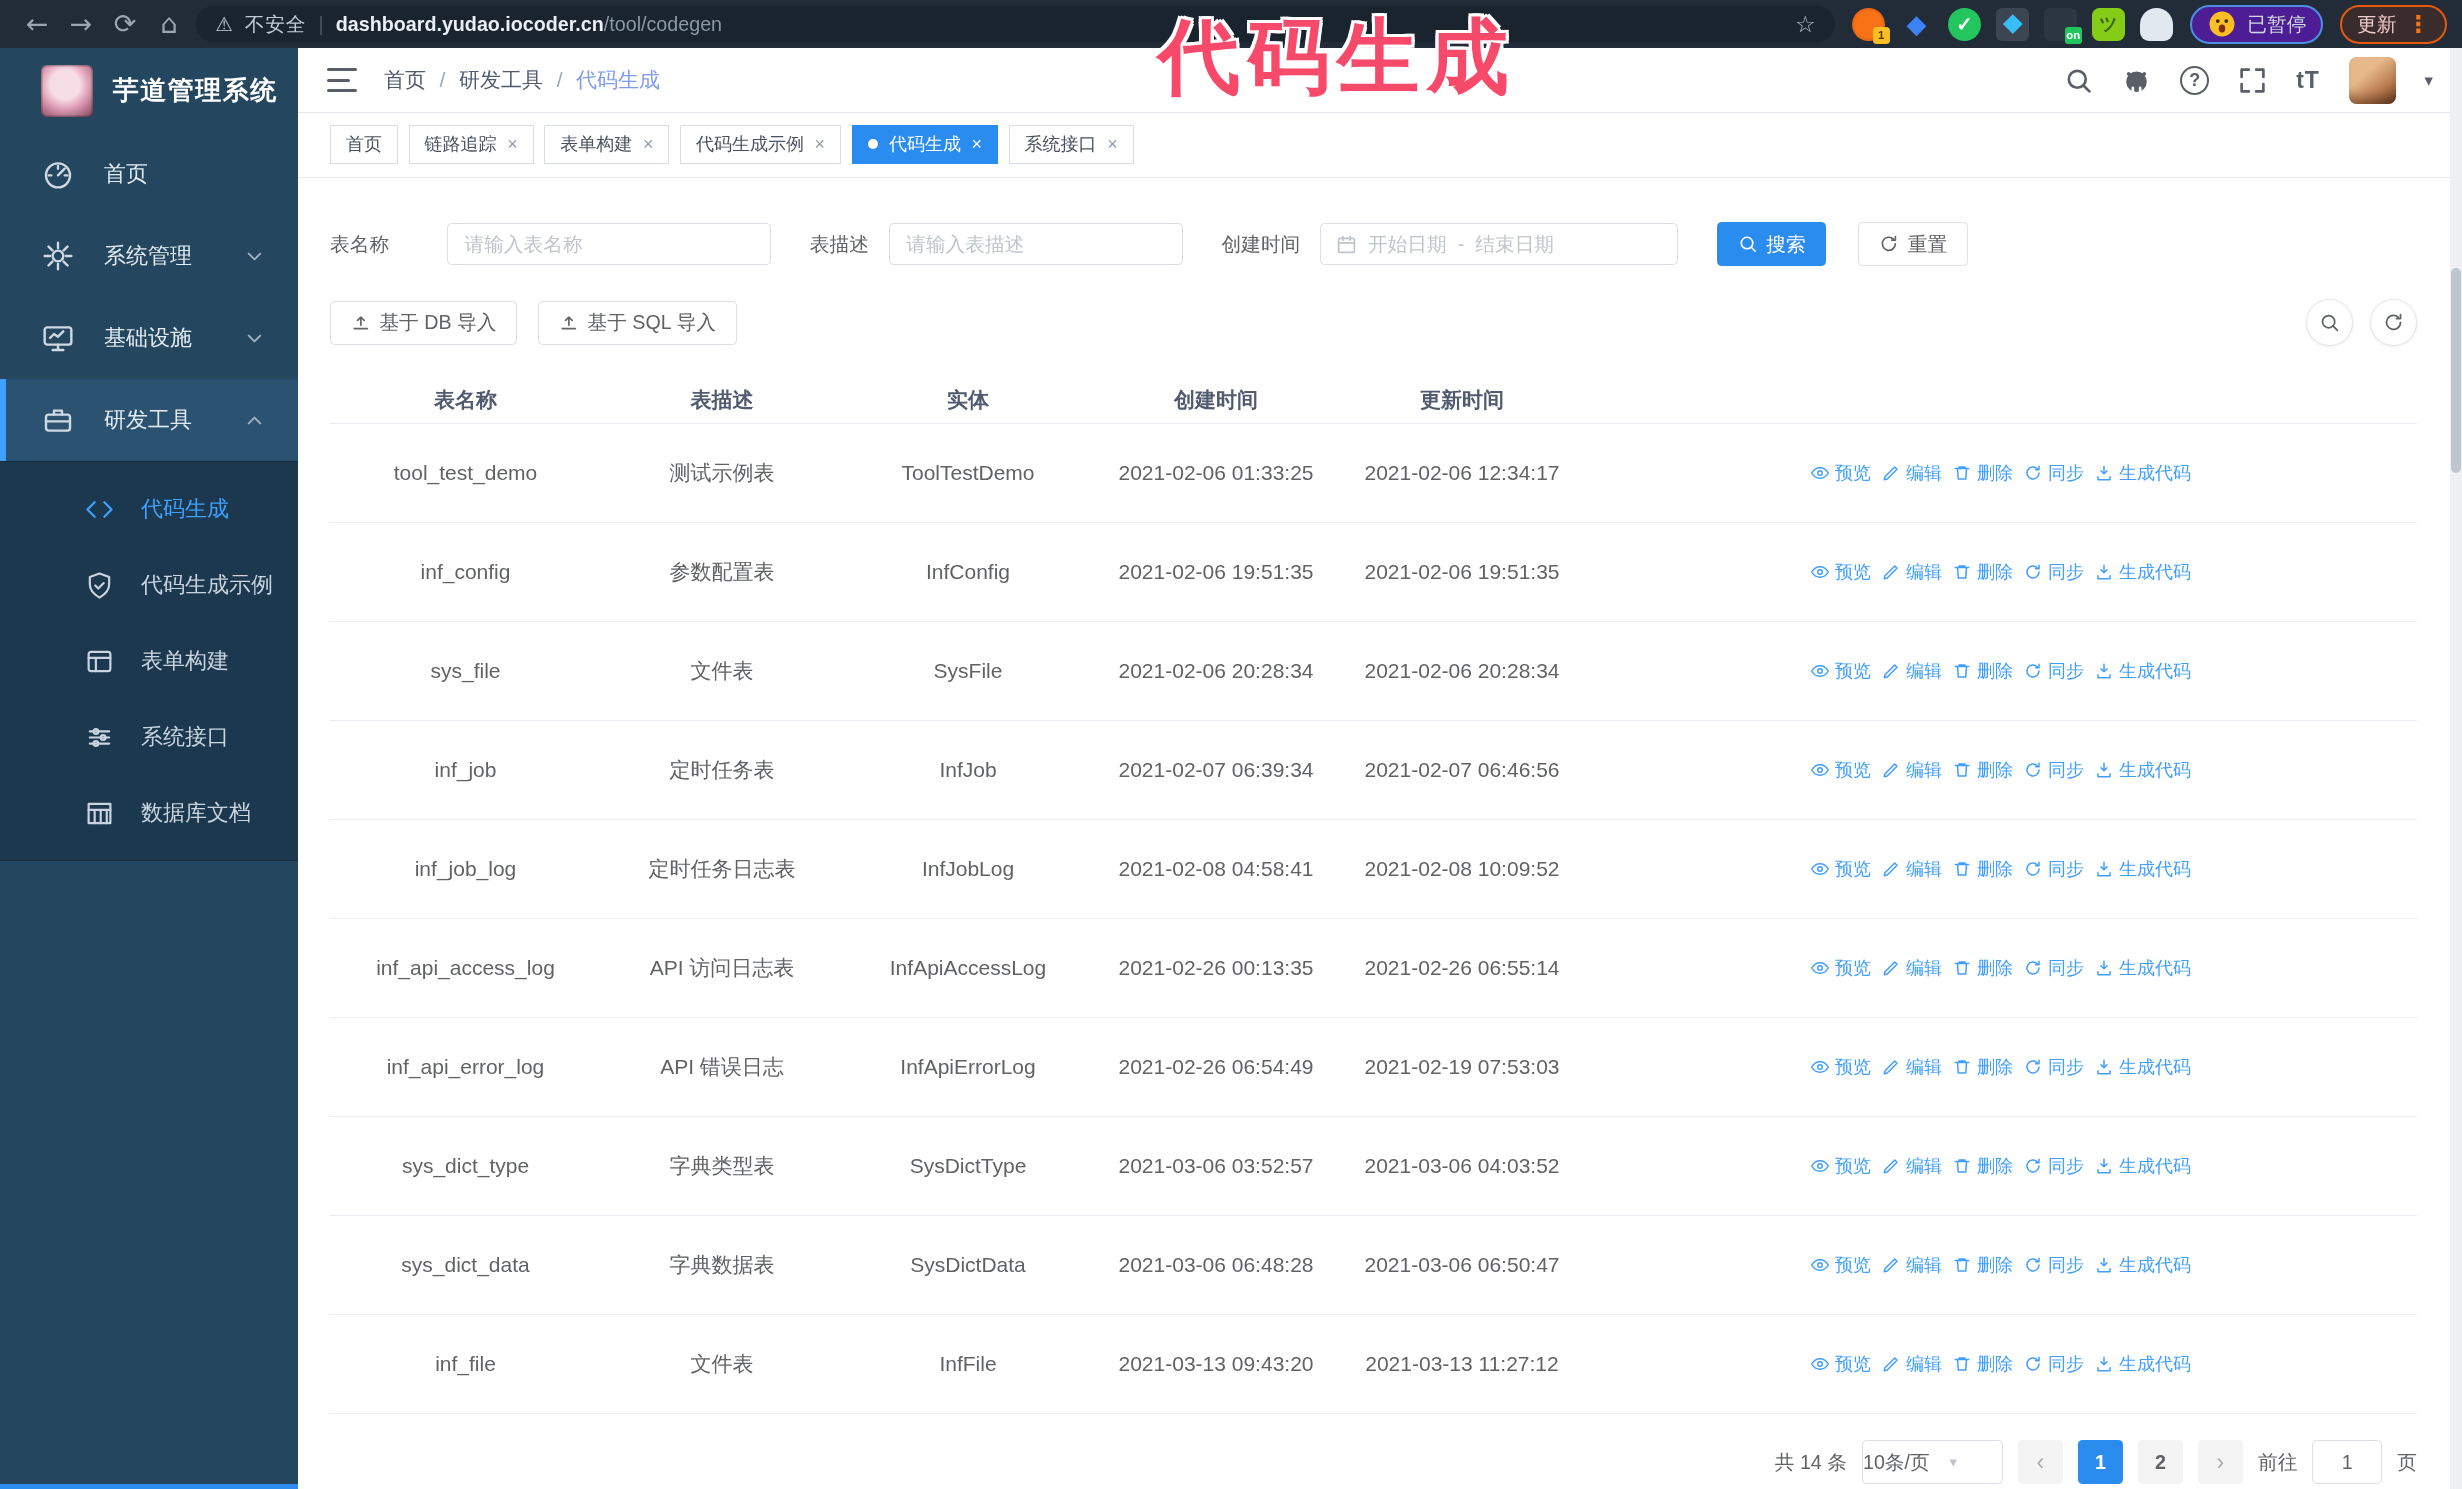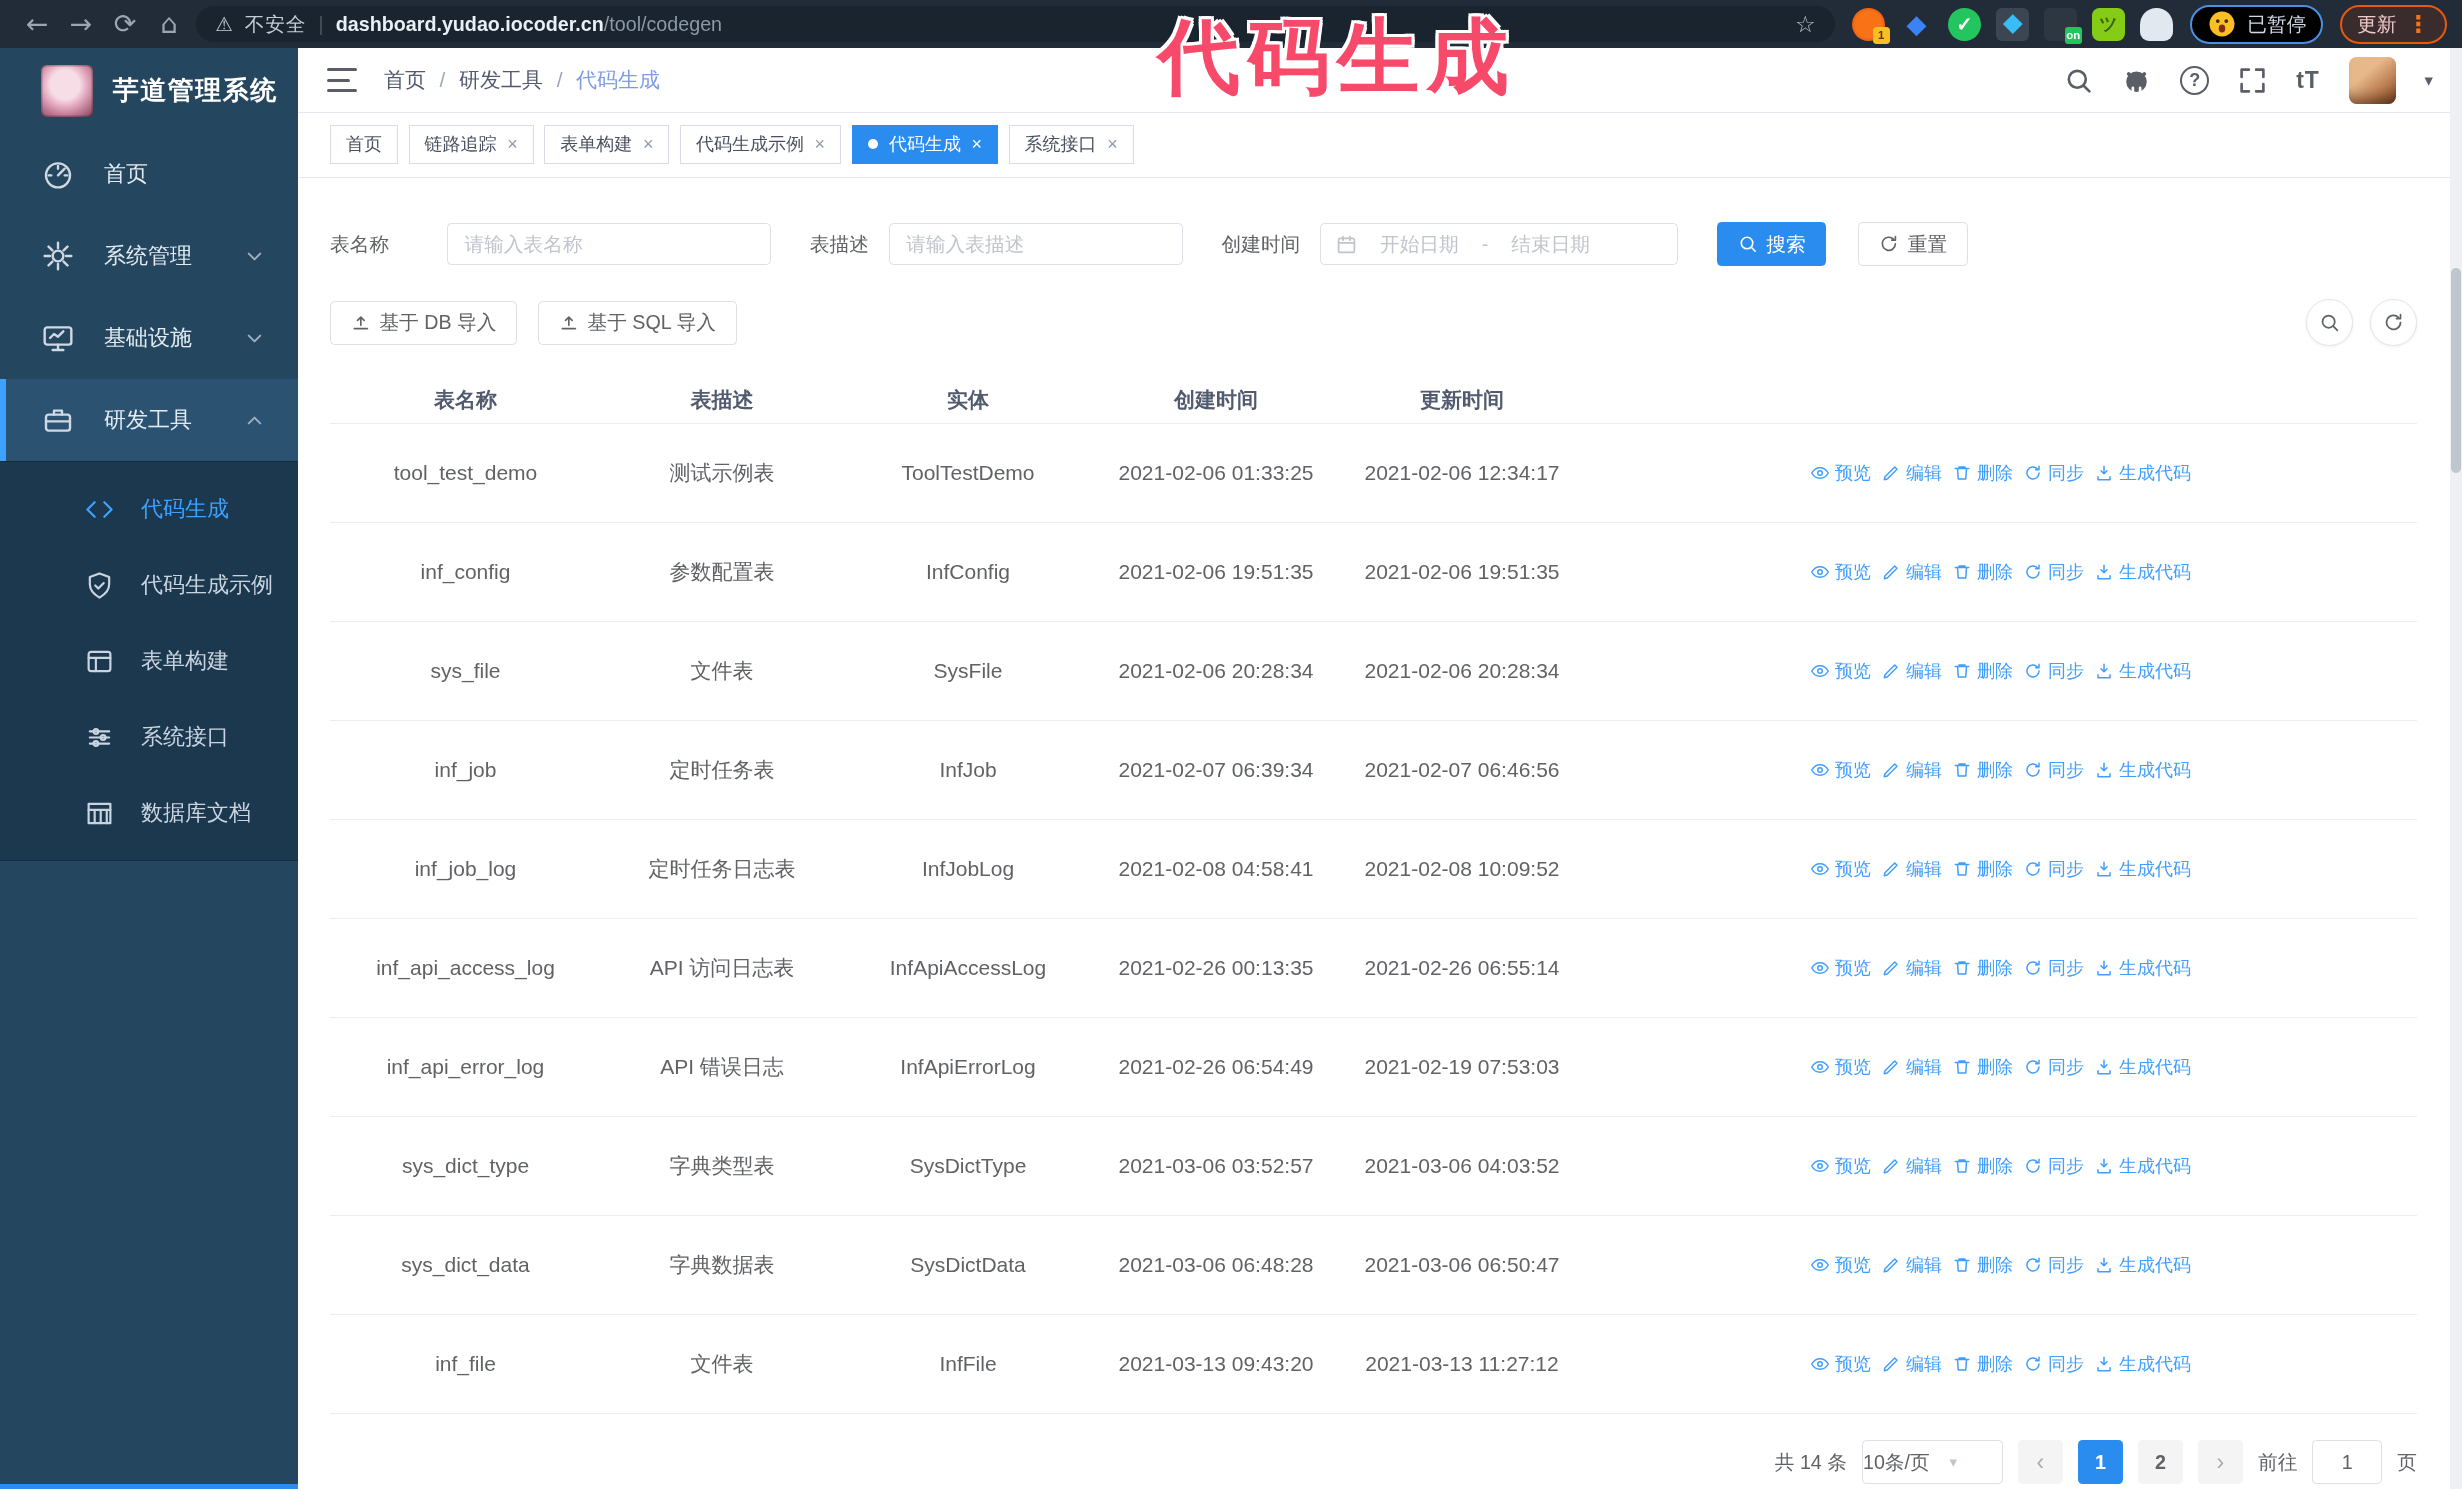--- a/index.html
+++ b/index.html
@@ -26,21 +26,21 @@
   .ext1 .badge { background:#fbbf24; color:#5a3604; }
   .ext2 { color:#3b82f6; font-size:26px; }
   .ext3 { background:#22c55e; border-radius:50%; color:#fff; font-size:19.7px; font-weight:bold; }
   .ext4 { background:#3c4653; }
   .ext4 .dot { width:13.6px; height:13.6px; background:#38bdf8; transform:rotate(45deg); }
   .ext5 { background:#2d3742; }
   .ext5 .badge { background:#22c55e; color:#fff; border-radius:3px; }
   .ext6 { background:#84cc16; border-radius:7.6px; color:#3f6212; font-size:18px; font-weight:bold; }
   .ext7 { background:#e2e8f0; border-radius:50% 50% 9px 9px; }
   .chip { display:flex; align-items:center; gap:10.6px; height:39px; border-radius:21px; padding:0 15px; margin-left:16.7px; font-size:19.7px; }
-  .chip.profile { border:2.3px solid #4a90e2; background:#000000; color:#cfd8e3; }
+  .chip.profile { border:2.3px solid #4a90e2; background:#4c1d95; color:#cfd8e3; }
   .chip.update { border:2.3px solid #e8590c; background:#3a2c2c; color:#f3cf/CD; }
   .chip.update { color:#f0caca; }
   .chip.update .kebab { color:#f97316; font-size:23px; font-weight:bold; }
   .face { width:30px; height:30px; }
 
   
   .sidebar { position:absolute; top:48px; left:0; width:298px; bottom:0; background:#24465e; z-index:3; }
   .logo-row { height:85px; display:flex; align-items:center; padding-left:41px; gap:19.7px; }
   .logo-img { width:52px; height:52px; border-radius:6px; background:radial-gradient(circle at 46% 38%, #f7dde6 0 34%, #e0a2b8 55%, #8a4a62 95%); box-shadow:inset 0 0 0 1.5px rgba(0,0,0,.25); }
   .logo-title { color:#fff; font-size:26px; font-weight:bold; letter-spacing:1.5px; }
@@ -78,21 +78,21 @@
   .tag.active::before { content:""; width:10.6px; height:10.6px; border-radius:50%; background:#fff; }
 
   
   .content { position:absolute; top:178px; left:298px; right:0; bottom:0; background:#fff; padding:44px 45px 0 32px; z-index:1; }
   .filter-row { display:flex; align-items:center; font-size:19.7px; color:#606266; }
   .flabel { margin-right:19.7px; white-space:nowrap; }
   .inp { height:42px; border:0.8px solid #dcdfe6; border-radius:4.5px; font-size:19.7px; color:#606266; padding:0 16.7px; font-family:"Liberation Sans",sans-serif; }
   .inp::placeholder { color:#c0c4cc; }
   .inp.name { width:324px; margin-right:39px;margin-left:38px; }
   .inp.desc { width:294px; margin-right:39px; }
-  .daterange { width:358px; height:42px; border:0.8px solid #dcdfe6; border-radius:4.5px; display:flex; align-items:center; padding:0 15px; gap:23px; color:#c0c4cc; margin-right:39px; }
+  .daterange { width:358px; height:42px; border:0.8px solid #dcdfe6; border-radius:4.5px; display:flex; align-items:center; padding:0 15px; gap:11px; color:#c0c4cc; margin-right:39px; }
   .daterange .cal { width:21px; height:21px; color:#c0c4cc; }
   .btn { display:inline-flex; align-items:center; justify-content:center; gap:9px; height:44px; border-radius:4.5px; font-size:19.7px; padding:0 19.7px; border:0.8px solid #dcdfe6; background:#fff; color:#606266; }
   .btn.primary { background:#2b8cf0; border-color:#2b8cf0; color:#fff; }
   .btn .bi { width:19.7px; height:19.7px; }
   .btn.search { margin-right:32px; }
 
   .tool-row { display:flex; align-items:center; margin-top:33px; }
   .tool-row .btn { margin-right:21px; }
   .circle-btns { margin-left:auto; display:flex; gap:16.7px; }
   .cbtn { width:47px; height:47px; border-radius:50%; border:0.8px solid #e3e6eb; background:#fff; display:flex; align-items:center; justify-content:center; color:#5f6368; box-shadow:0 0.8px 3px rgba(0,0,0,.08); }

